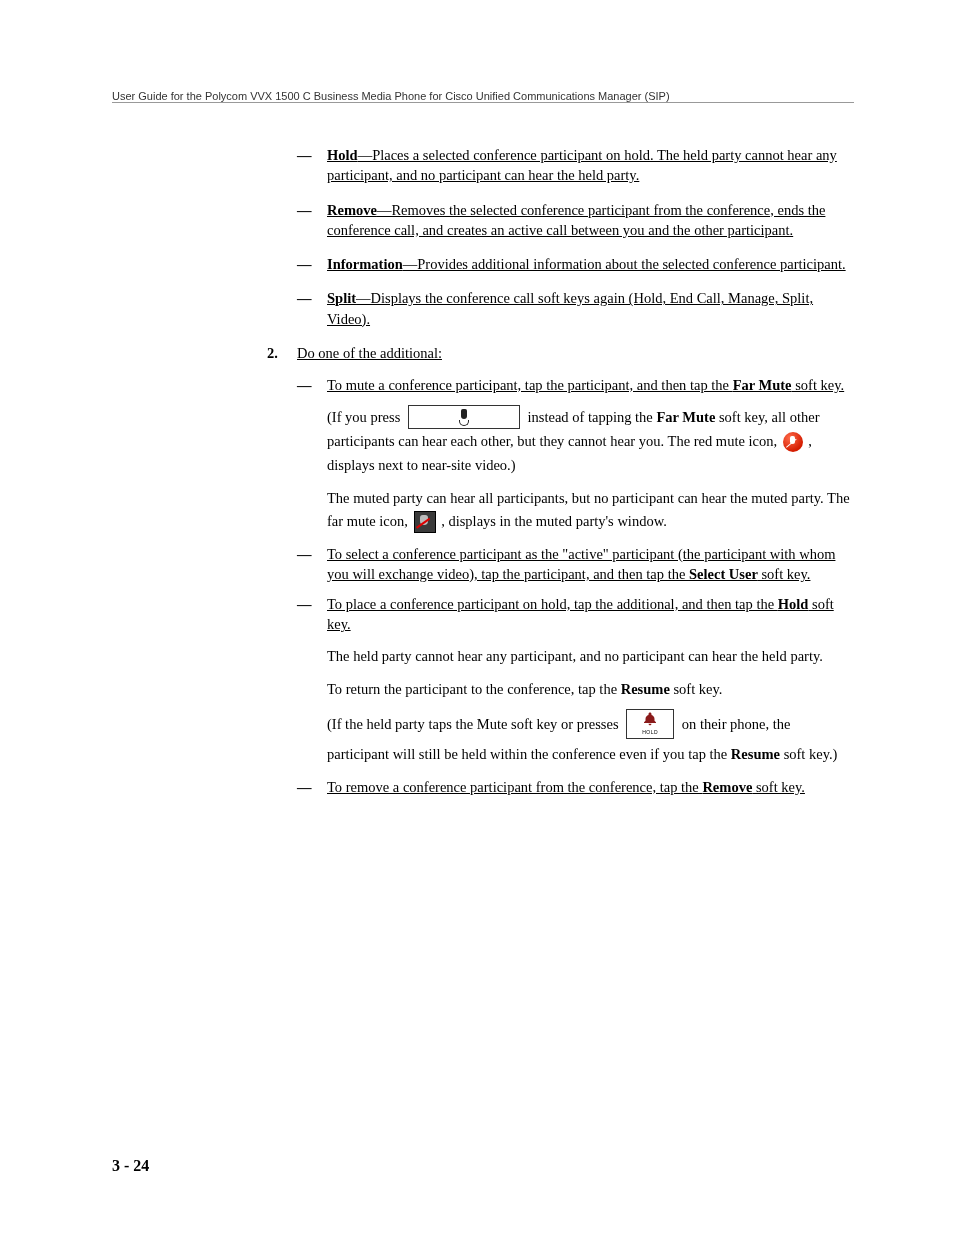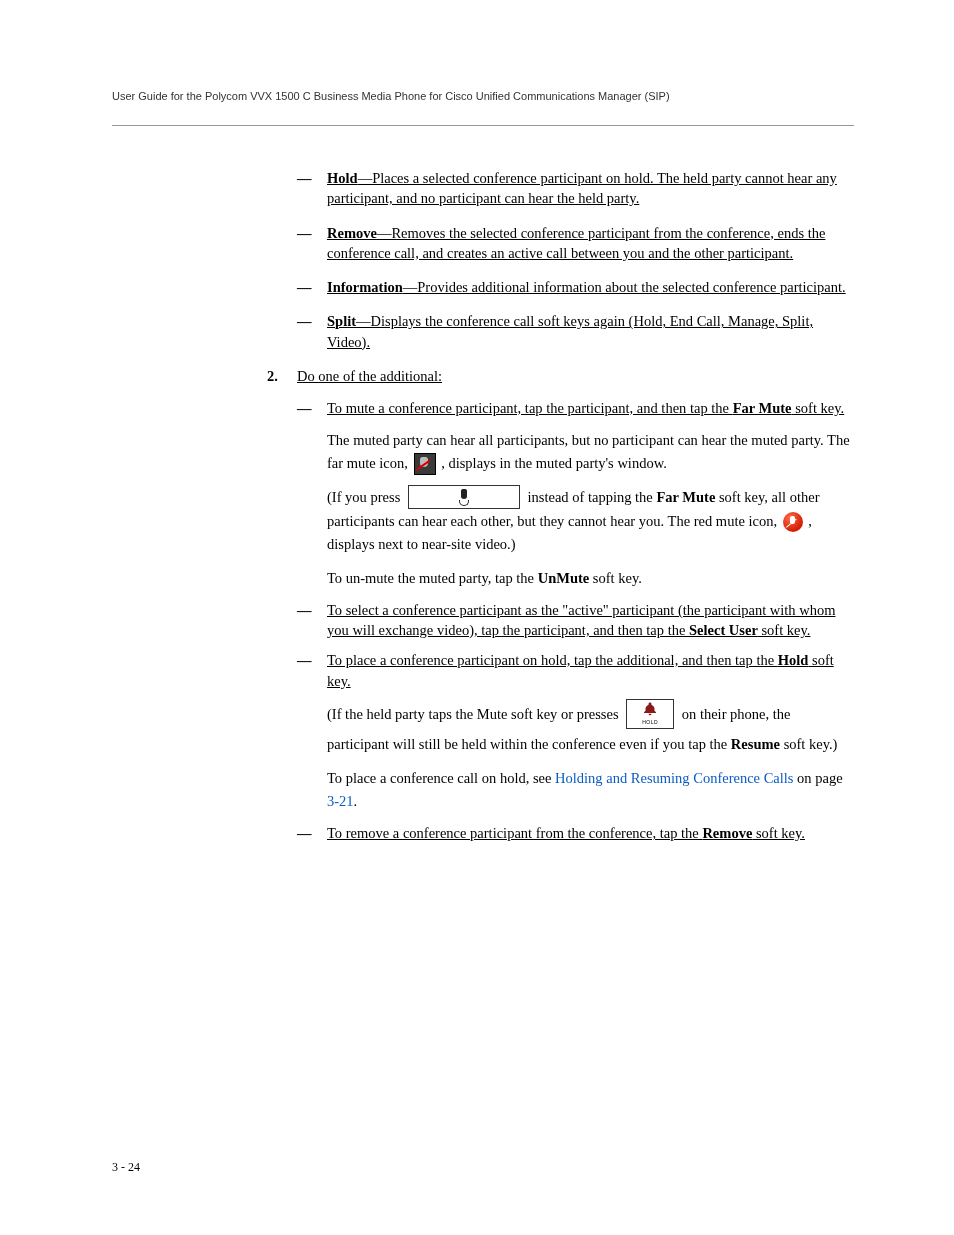--- a/index.html
+++ b/index.html
@@ -13,21 +13,21 @@
   .page {
     padding: 90px 100px 60px 112px;
     box-sizing: border-box;
     min-height: 1235px;
     position: relative;
   }
   .header-line {
     font-size: 11px;
     font-family: Arial, Helvetica, sans-serif;
     color: #333;
-    padding-bottom: 23px;
+    padding-bottom: 0;
     border-bottom: 1px solid #999;
     margin-bottom: 42px;
   }
   .content {
     margin-left: 185px;
     font-size: 14.5px;
     line-height: 1.4;
   }
   .item-row {
     display: flex;
@@ -154,21 +154,22 @@
     font-size: 5px;
     font-family: Arial, sans-serif;
     letter-spacing: 0.5px;
   }
   b { font-weight: bold; }
   .link { color: #0b5cc4; }
   .page-num {
     position: absolute;
     bottom: 60px;
     left: 112px;
-    font-size: 12px;
+    font-size: 16px;
+    font-weight: bold;
   }
   .step2-wrapper{
     margin-left:-30px;
   }
 </style>
 </head>
 <body>
 
 <div class="page">
   <div class="header-line">User Guide for the Polycom VVX 1500 C Business Media Phone for Cisco Unified Communications Manager (SIP)</div>
@@ -201,64 +202,62 @@
         <div class="text-col">Do one of the additional:</div>
       </div>
 
       <div class="sub-block">
 
         <div class="item-row">
           <div class="dash-col">—</div>
           <div class="text-col">
             <span>To mute a conference participant, tap the participant, and then tap the </span><b>Far Mute</b><span> soft key.</span>
           </div>
-        </div>
-        <div class="sub-para">
-          <span>The muted party can hear all participants, but no participant can hear the muted party. The far mute icon, </span>
-          <span class="inline-icon far-mute-icon"></span>
-          <span> , displays in the muted party's window.</span>
         </div>
         <div class="sub-para">
           <span>(If you press </span>
           <span class="mute-key-box"></span>
           <span> instead of tapping the </span><b>Far Mute</b><span> soft key, all other participants can hear each other, but they cannot hear you. The red mute icon, </span>
           <span class="inline-icon red-mute-icon"></span>
           <span> , displays next to near-site video.)</span>
         </div>
         <div class="sub-para">
-          <span>To un-mute the muted party, tap the </span><b>UnMute</b><span> soft key.</span>
+          <span>The muted party can hear all participants, but no participant can hear the muted party. The far mute icon, </span>
+          <span class="inline-icon far-mute-icon"></span>
+          <span> , displays in the muted party's window.</span>
         </div>
 
         <div class="item-row">
           <div class="dash-col">—</div>
           <div class="text-col">
             <span>To select a conference participant as the "active" participant (the participant with whom you will exchange video), tap the participant, and then tap the </span><b>Select User</b><span> soft key.</span>
           </div>
         </div>
 
         <div class="item-row">
           <div class="dash-col">—</div>
           <div class="text-col">
             <span>To place a conference participant on hold, tap the additional, and then tap the </span><b>Hold</b><span> soft key.</span>
           </div>
+        </div>
+        <div class="sub-para">The held party cannot hear any participant, and no participant can hear the held party.</div>
+        <div class="sub-para">
+          <span>To return the participant to the conference, tap the </span><b>Resume</b><span> soft key.</span>
         </div>
         <div class="sub-para" style="line-height:1.8;">
           <span>(If the held party taps the Mute soft key or presses </span>
           <span class="hold-key-box">
             <svg width="18" height="18" viewBox="0 0 24 24">
                 <path fill="#8a1a1a" d="M12 2c-1.1 0-2 .9-2 2v1.3C7.7 6 6 8 6 10.5V13l-2 2v1h16v-1l-2-2v-2.5C18 8 16.3 6 14 5.3V4c0-1.1-.9-2-2-2z"></path>
                 <path fill="#8a1a1a" d="M10 17h4c0 1.1-.9 2-2 2s-2-.9-2-2z"></path>
               </svg>
             <span class="hold-label">HOLD</span>
           </span>
           <span> on their phone, the participant will still be held within the conference even if you tap the </span><b>Resume</b><span> soft key.)</span>
         </div>
-        <div class="sub-para">
-          <span>To place a conference call on hold, see </span><span class="link">Holding and Resuming Conference Calls</span><span> on page </span><span class="link">3-21</span><span>.</span>
-        </div>
 
         <div class="item-row">
           <div class="dash-col">—</div>
           <div class="text-col">
             <span>To remove a conference participant from the conference, tap the </span><b>Remove</b><span> soft key.</span>
           </div>
         </div>
 
       </div>
     </div>

